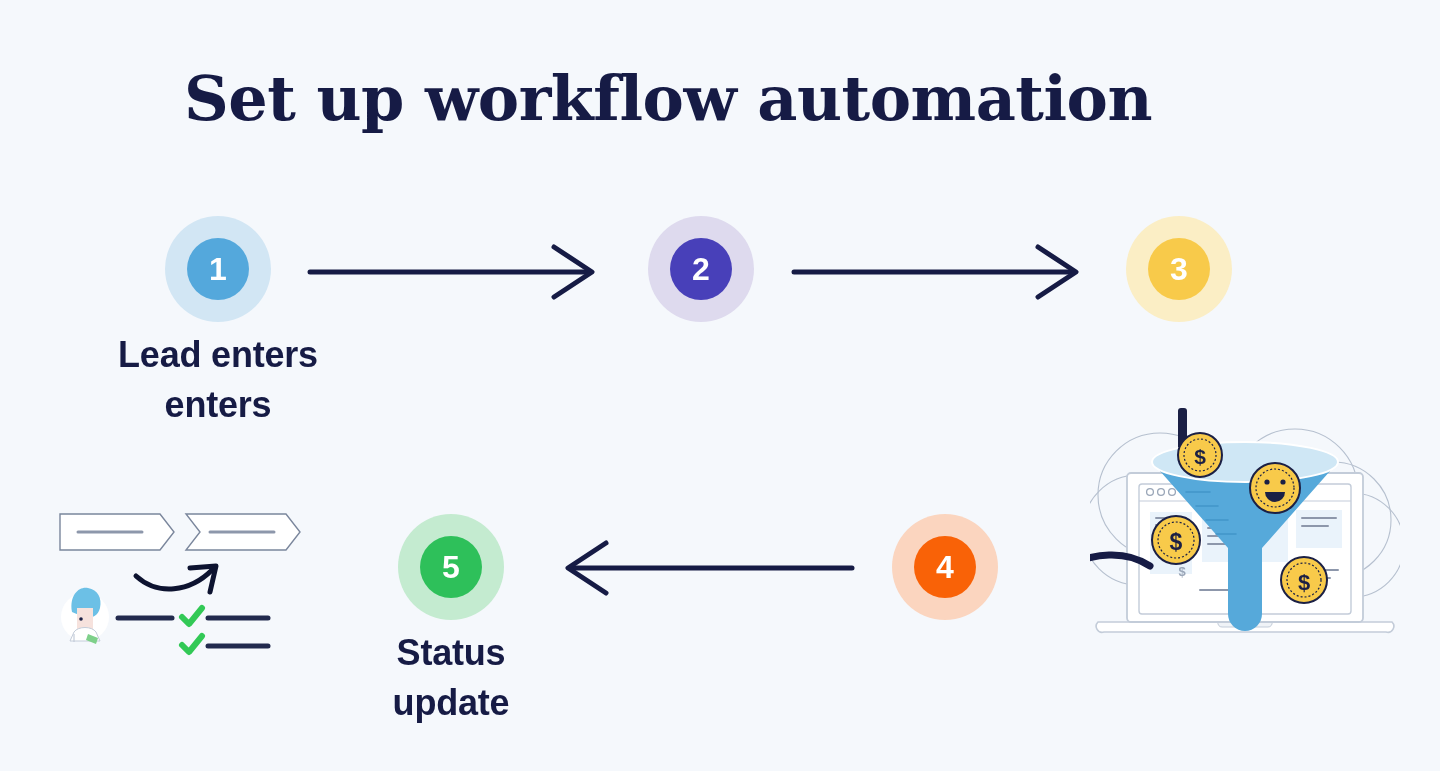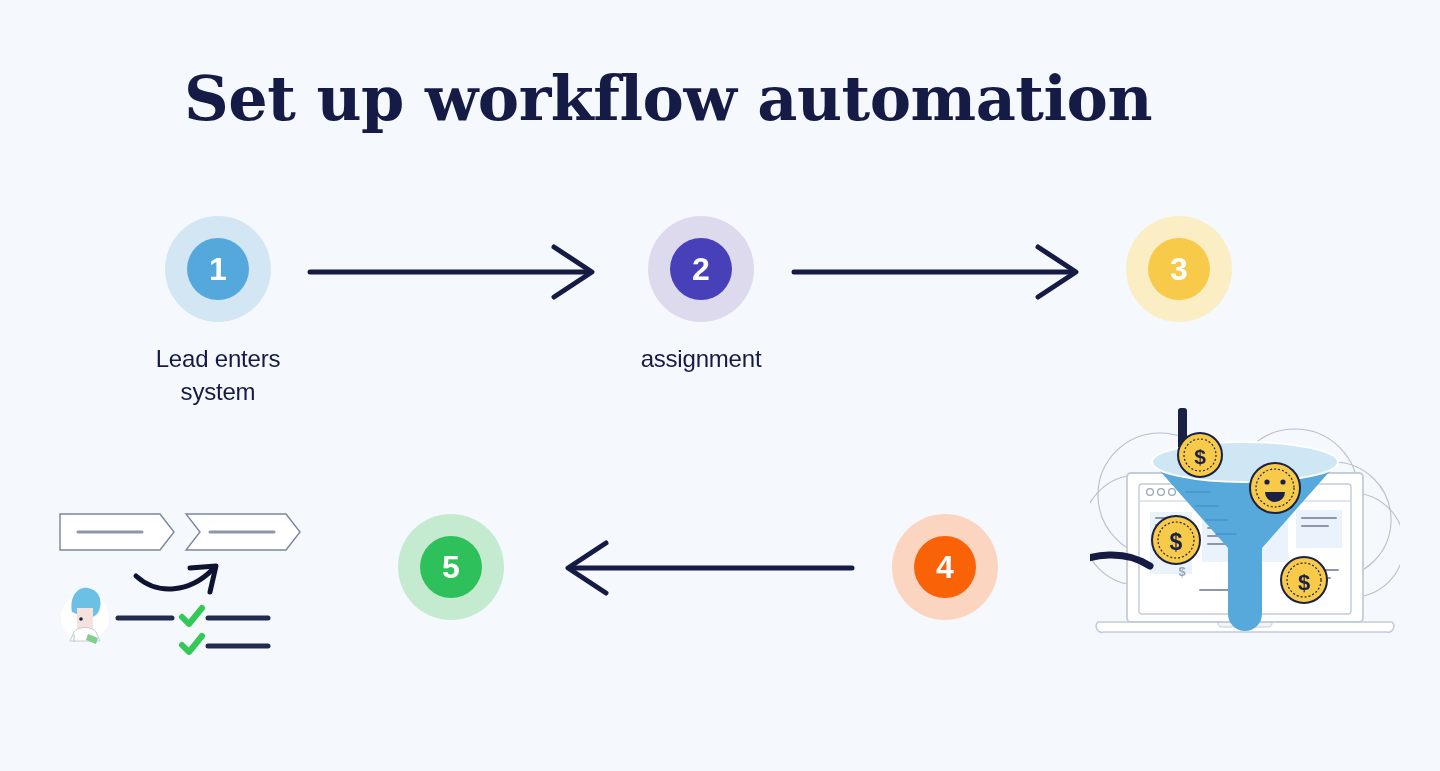--- a/index.html
+++ b/index.html
@@ -55,23 +55,23 @@
     border-radius: 50%;
     display: flex;
     align-items: center;
     justify-content: center;
     color: #ffffff;
     font-weight: 700;
     font-size: 32px;
     line-height: 1;
   }
   .step-label {
-    margin-top: 20px;
-    font-weight: 400;
-    font-size: 24px;
+    margin-top: 8px;
+    font-weight: 700;
+    font-size: 36px;
     line-height: 1.38;
     color: #161b45;
     letter-spacing: -0.2px;
   }
 
   
   .step-1 { left: 118px;  top: 216px; }
   .step-2 { left: 601px;  top: 216px; }
   .step-3 { left: 1079px; top: 216px; }
   .step-4 { left: 845px;  top: 514px; }
@@ -102,48 +102,50 @@
 <div class="stage">
 
   <div class="title">Set up workflow automation</div>
 
   <div class="step step-1">
     <div class="halo" style="background:#d2e6f4">
       <div class="disc" style="background:#54a8dc">1</div>
     </div>
     <div class="step-label">
       <div>Lead enters</div>
-      <div>system</div>
+      <div>enters</div>
     </div>
   </div>
 
   <div class="step step-2">
     <div class="halo" style="background:#dedaee">
       <div class="disc" style="background:#4840b9">2</div>
     </div>
     <div class="step-label">
-      <div>assignment</div>
     </div>
   </div>
 
   <div class="step step-3">
     <div class="halo" style="background:#fbeec5">
       <div class="disc" style="background:#f8ca4a">3</div>
     </div>
   </div>
 
   <div class="step step-4">
     <div class="halo" style="background:#fbd5bf">
       <div class="disc" style="background:#f96207">4</div>
     </div>
   </div>
 
   <div class="step step-5">
     <div class="halo" style="background:#c4ebd0">
       <div class="disc" style="background:#2ec05a">5</div>
+    </div>
+    <div class="step-label">
+      <div>Status update</div>
     </div>
   </div>
 
   <svg class="arrow arrow-1" width="300" height="60" viewBox="0 0 300 60">
     <g fill="none" stroke="#161b45" stroke-width="5" stroke-linecap="round" stroke-linejoin="round">
       <line x1="4" y1="30" x2="284" y2="30"></line>
       <polyline points="248,5 286,30 248,55"></polyline>
     </g>
   </svg>
 

